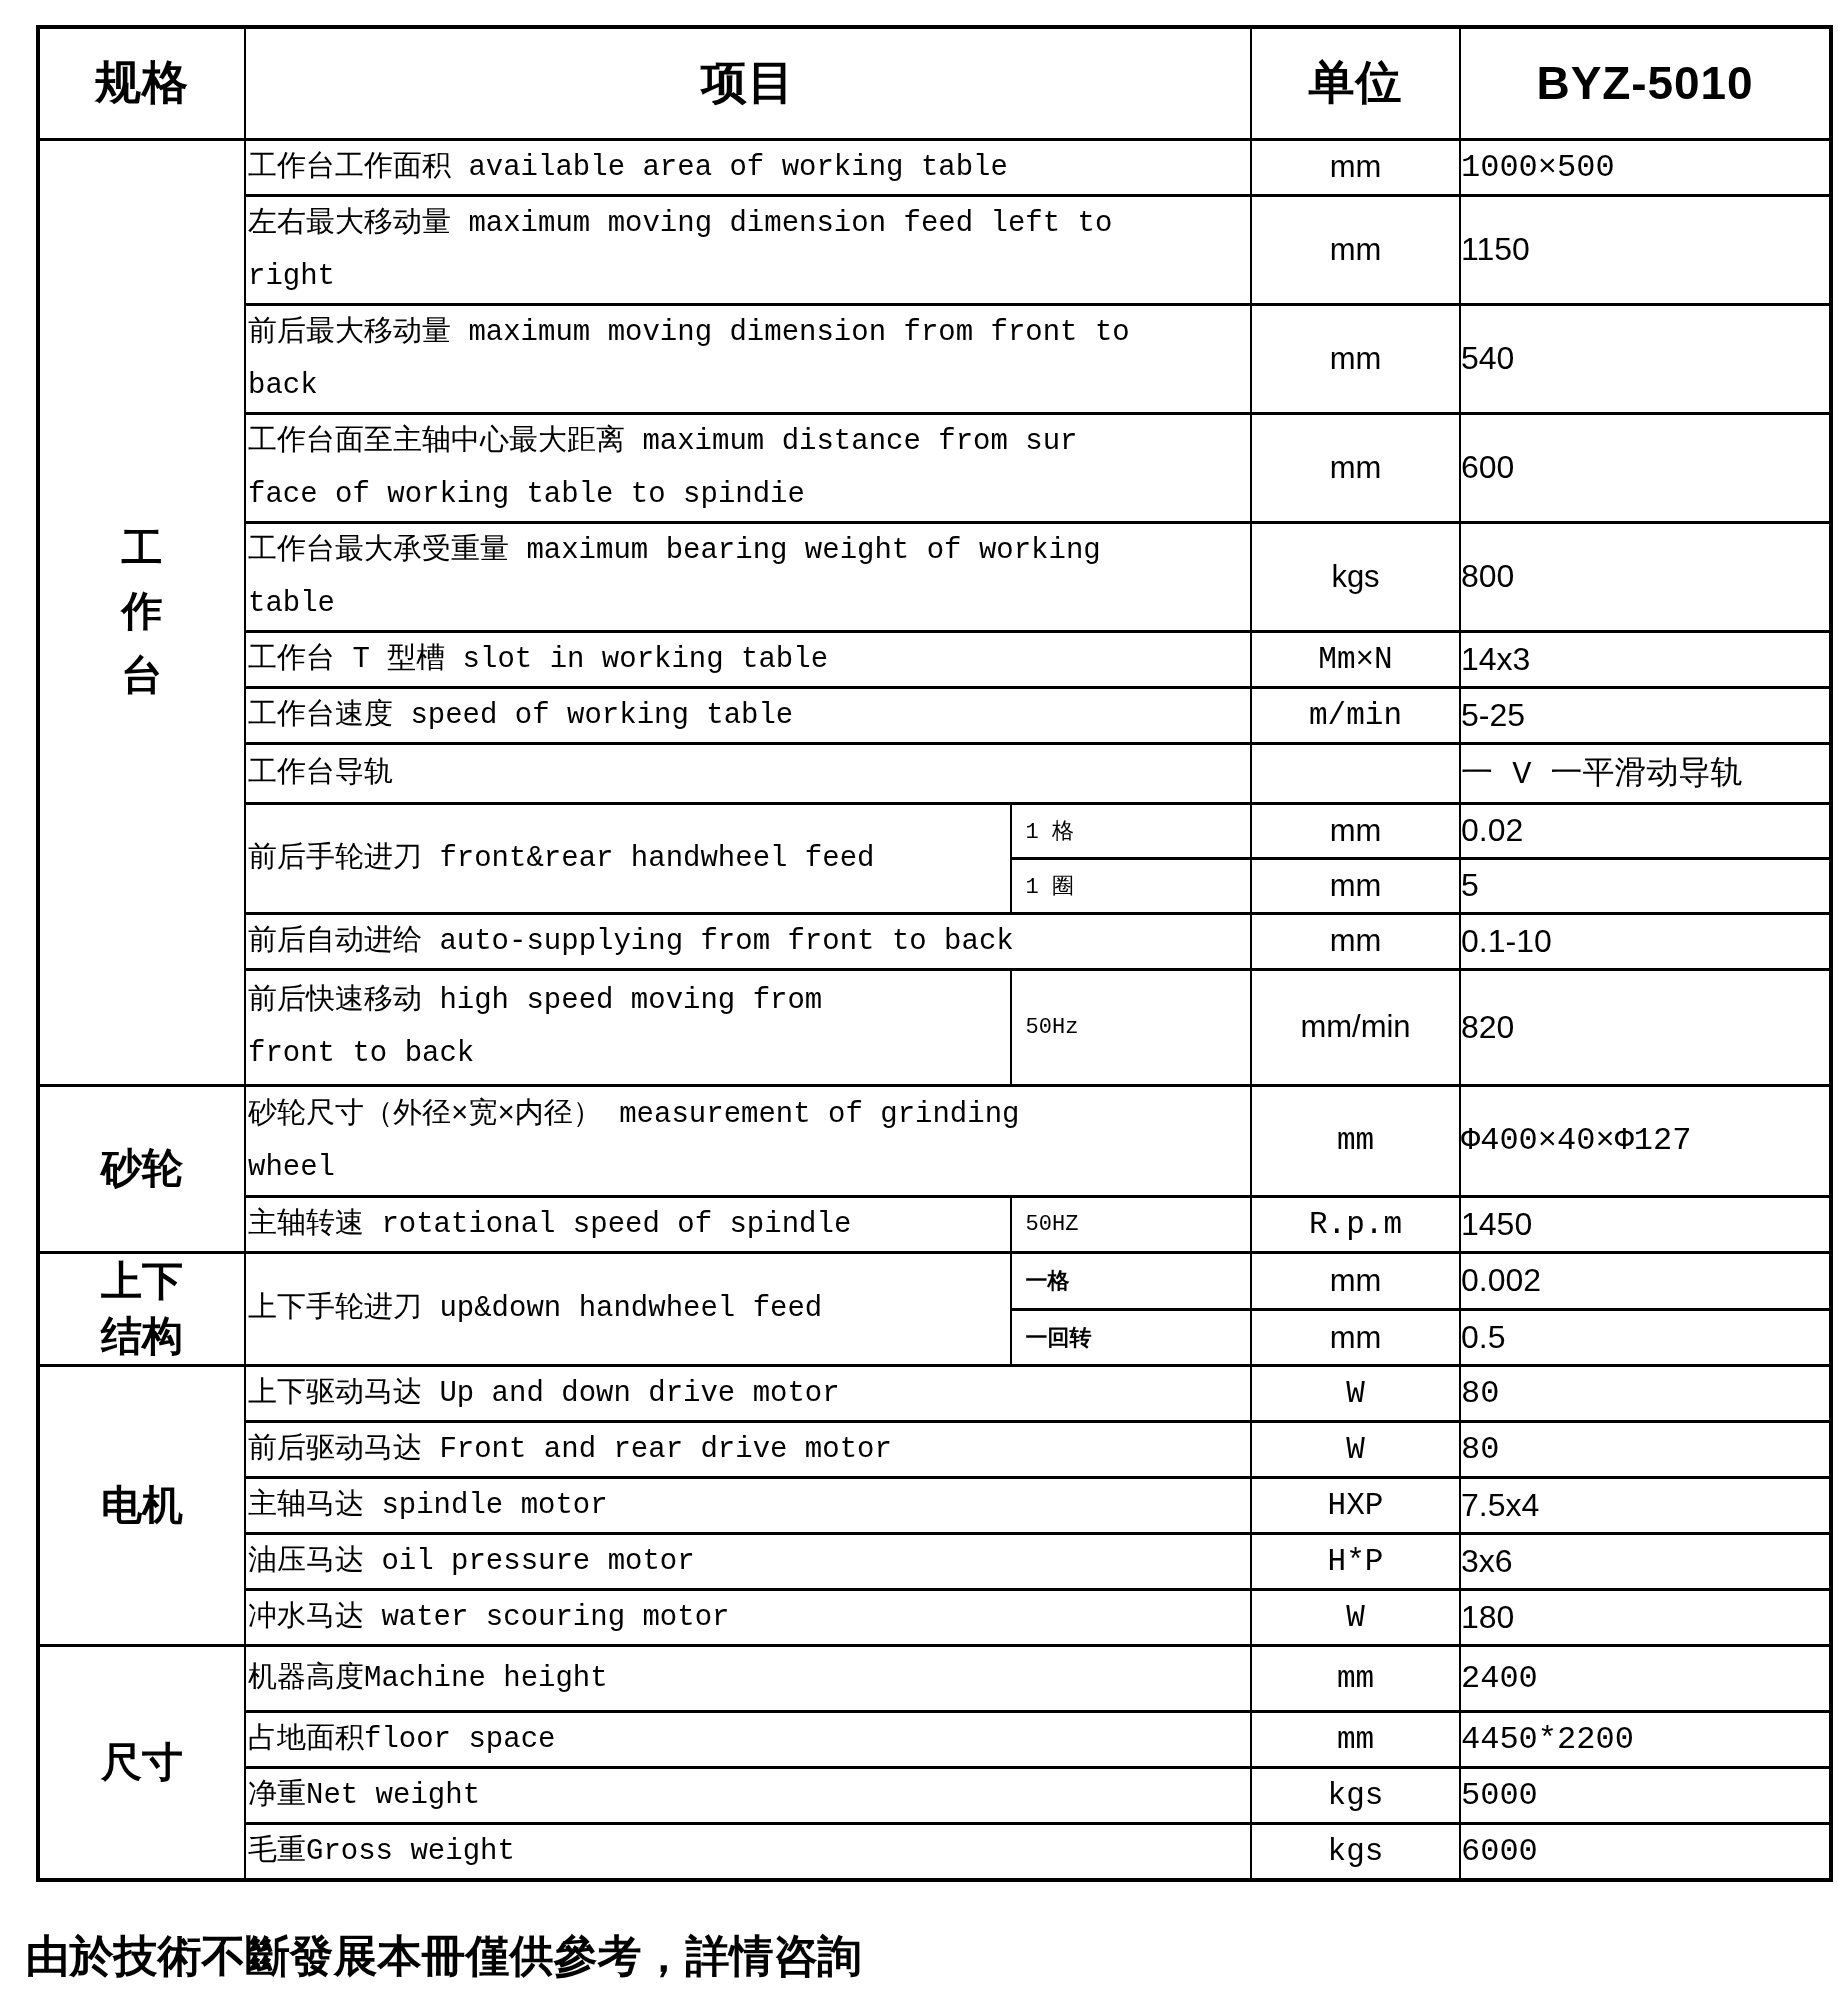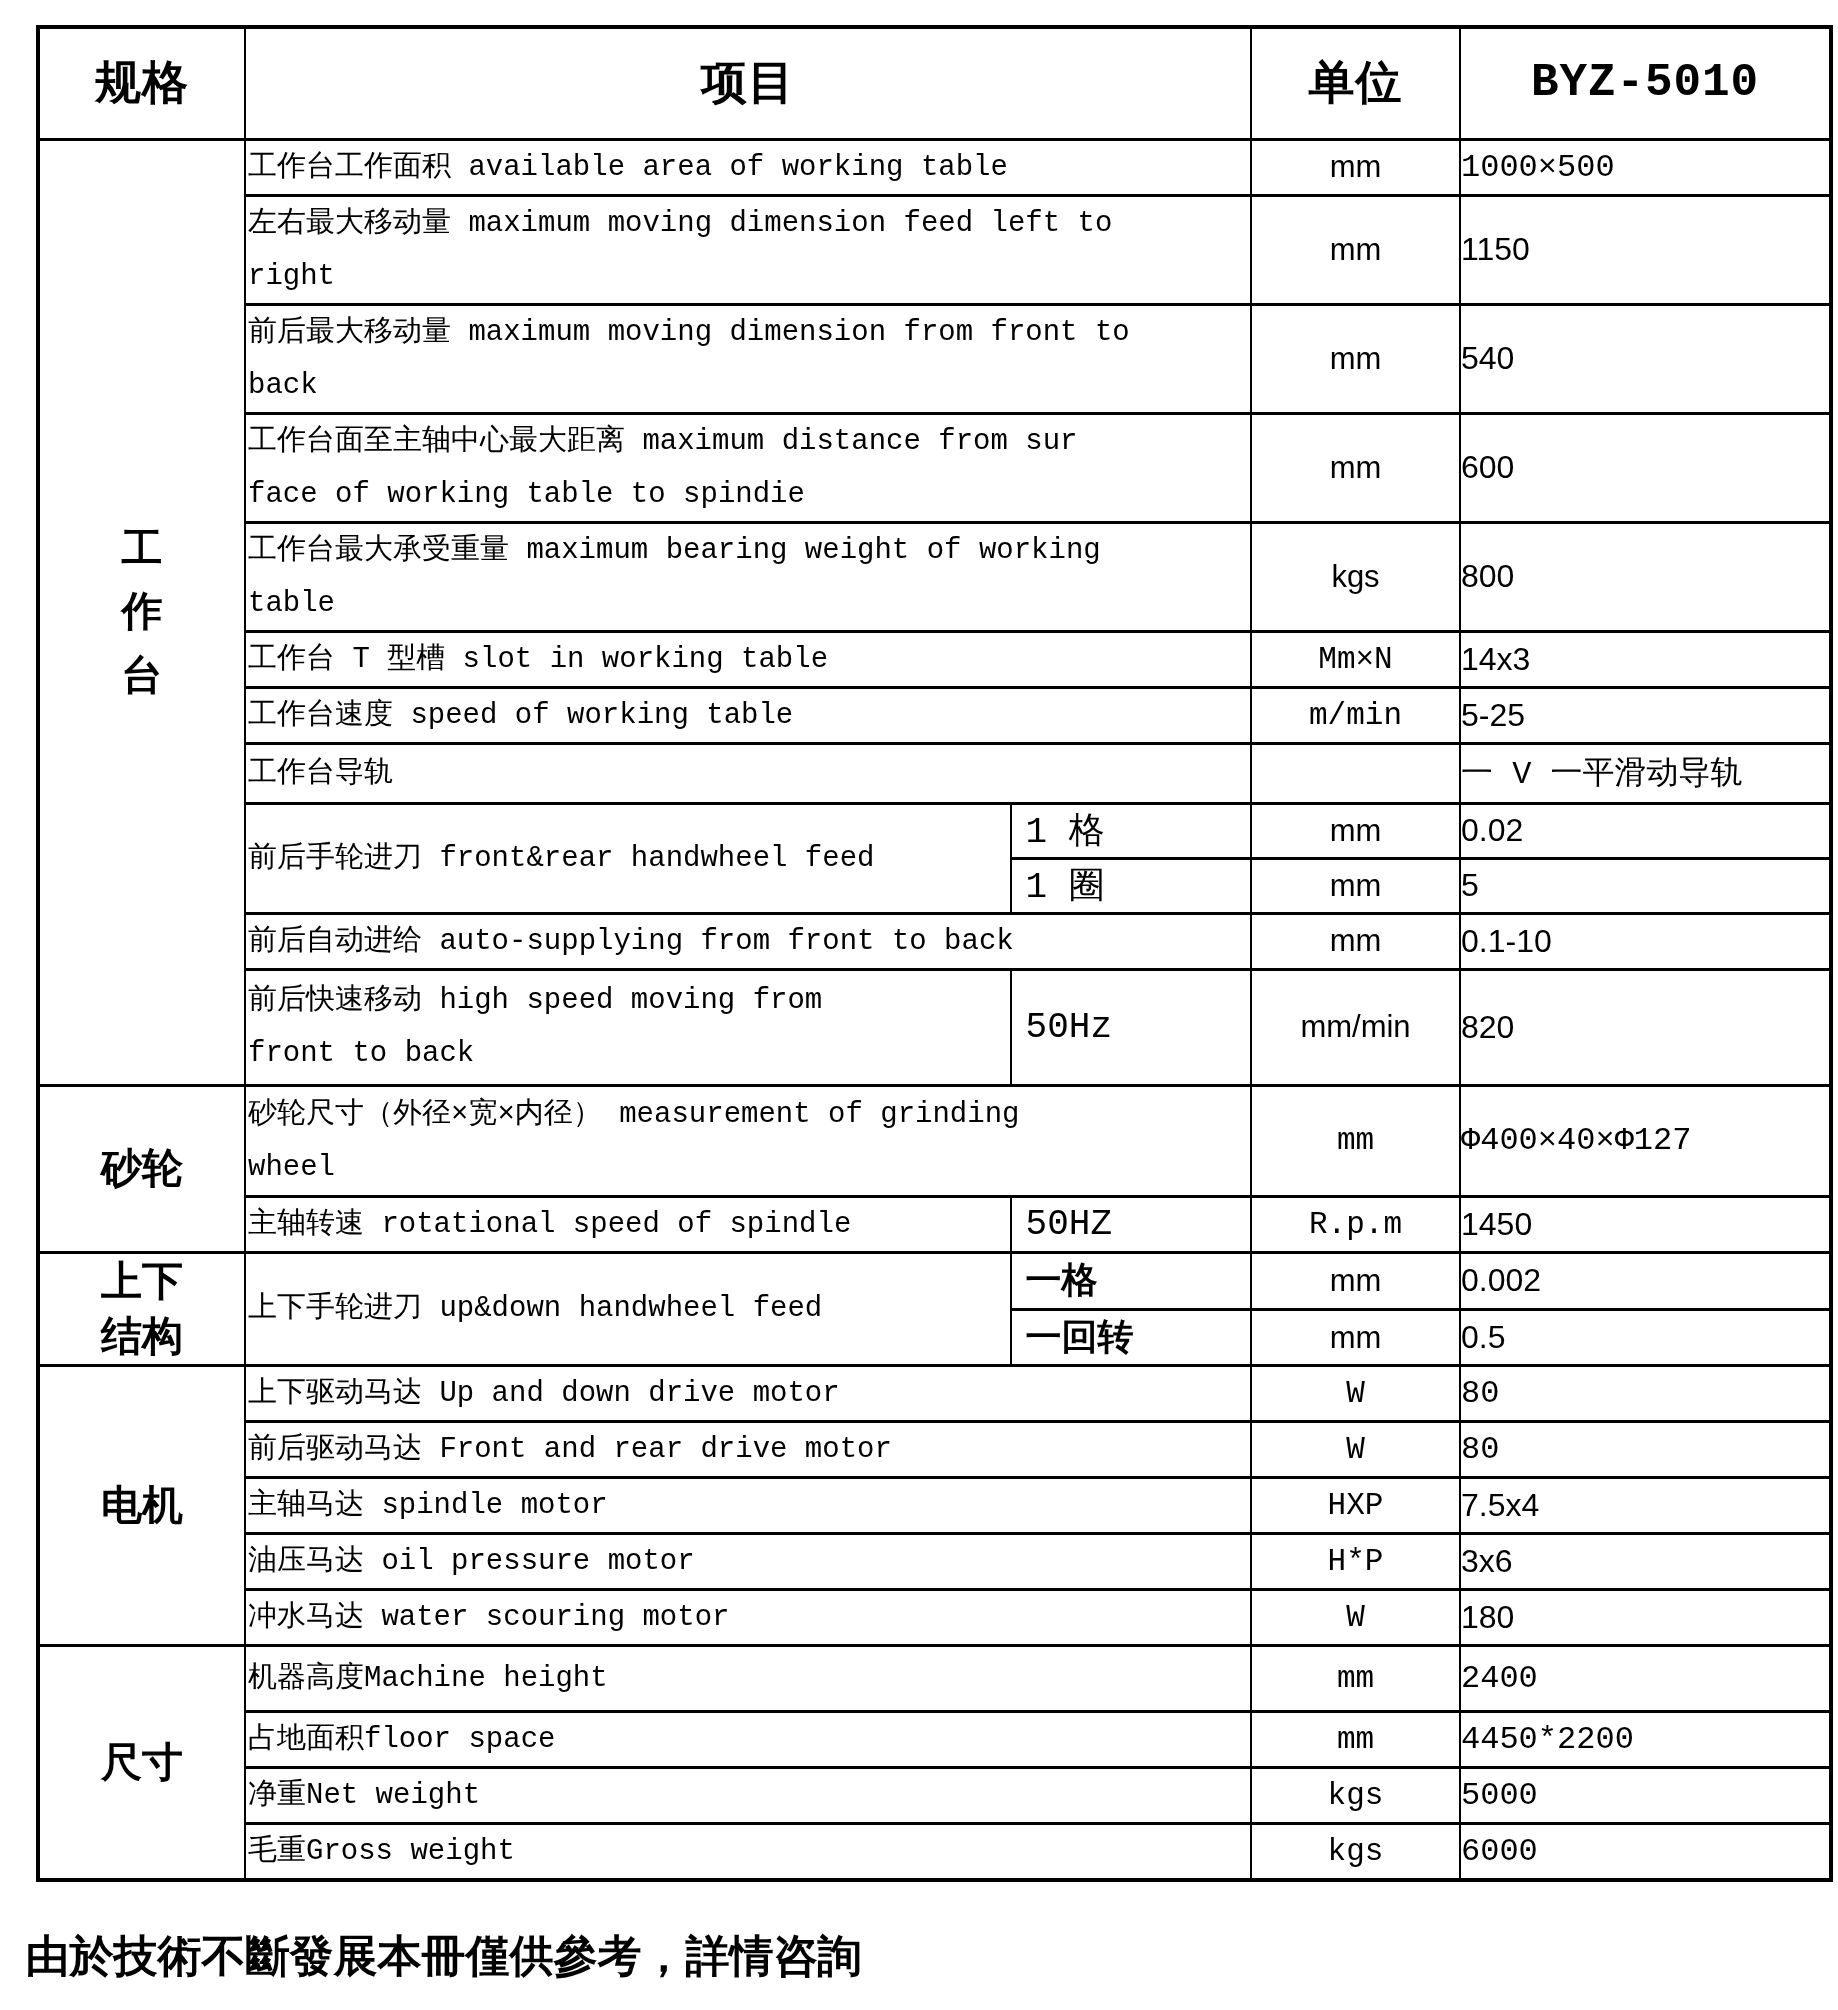--- a/index.html
+++ b/index.html
@@ -12,35 +12,35 @@
   table.spec {
     position:absolute; left:36px; top:25px;
     width:1793px; border-collapse:collapse; table-layout:fixed;
     border:4.3px solid #000;
   }
   td,th {
     border-style:solid; border-color:#000;
     border-width:3.4px 2.6px; padding:0; overflow:hidden;
   }
   th {
-    font-family:Liberation Mono, monospace;
+    font-family:Liberation Sans, sans-serif;
     font-weight:bold; font-size:46px; text-align:center; vertical-align:middle;
     letter-spacing:0.9px;
   }
   .sec {
     font-family:"Liberation Sans","DejaVu Sans",sans-serif;
     font-weight:bold; font-size:41px; text-align:center; vertical-align:middle;
   }
   .vert  { display:block; width:46px; margin:8px auto; word-break:break-all; line-height:1.55; text-align:center; }
   .wrap2 { display:block; width:109px; margin:0 auto; word-break:break-all; line-height:1.35; text-align:center; }
   .item {
     font-size:29px; text-align:left; vertical-align:middle;
     padding-left:2px; white-space:pre-line; line-height:53px;
   }
-  .sub  { font-size:36px; text-align:left; vertical-align:middle; padding-left:13.6px; }
+  .sub  { font-size:22px; text-align:left; vertical-align:middle; padding-left:13.6px; }
   .sub.bold { font-family:"Liberation Sans","DejaVu Sans",sans-serif; font-weight:bold;margin-left:32px; }
   .unit { font-size:31px; text-align:center; vertical-align:middle; }
   .val  { font-size:32px; text-align:left; vertical-align:middle; }
   .sans { font-family:"Liberation Sans","DejaVu Sans",sans-serif; }
   .footer-note {
     position:absolute; left:25.6px; top:1927px;
     font-family:"Liberation Sans","DejaVu Sans",sans-serif;
     font-weight:bold; font-size:44px;
   }
 </style>

